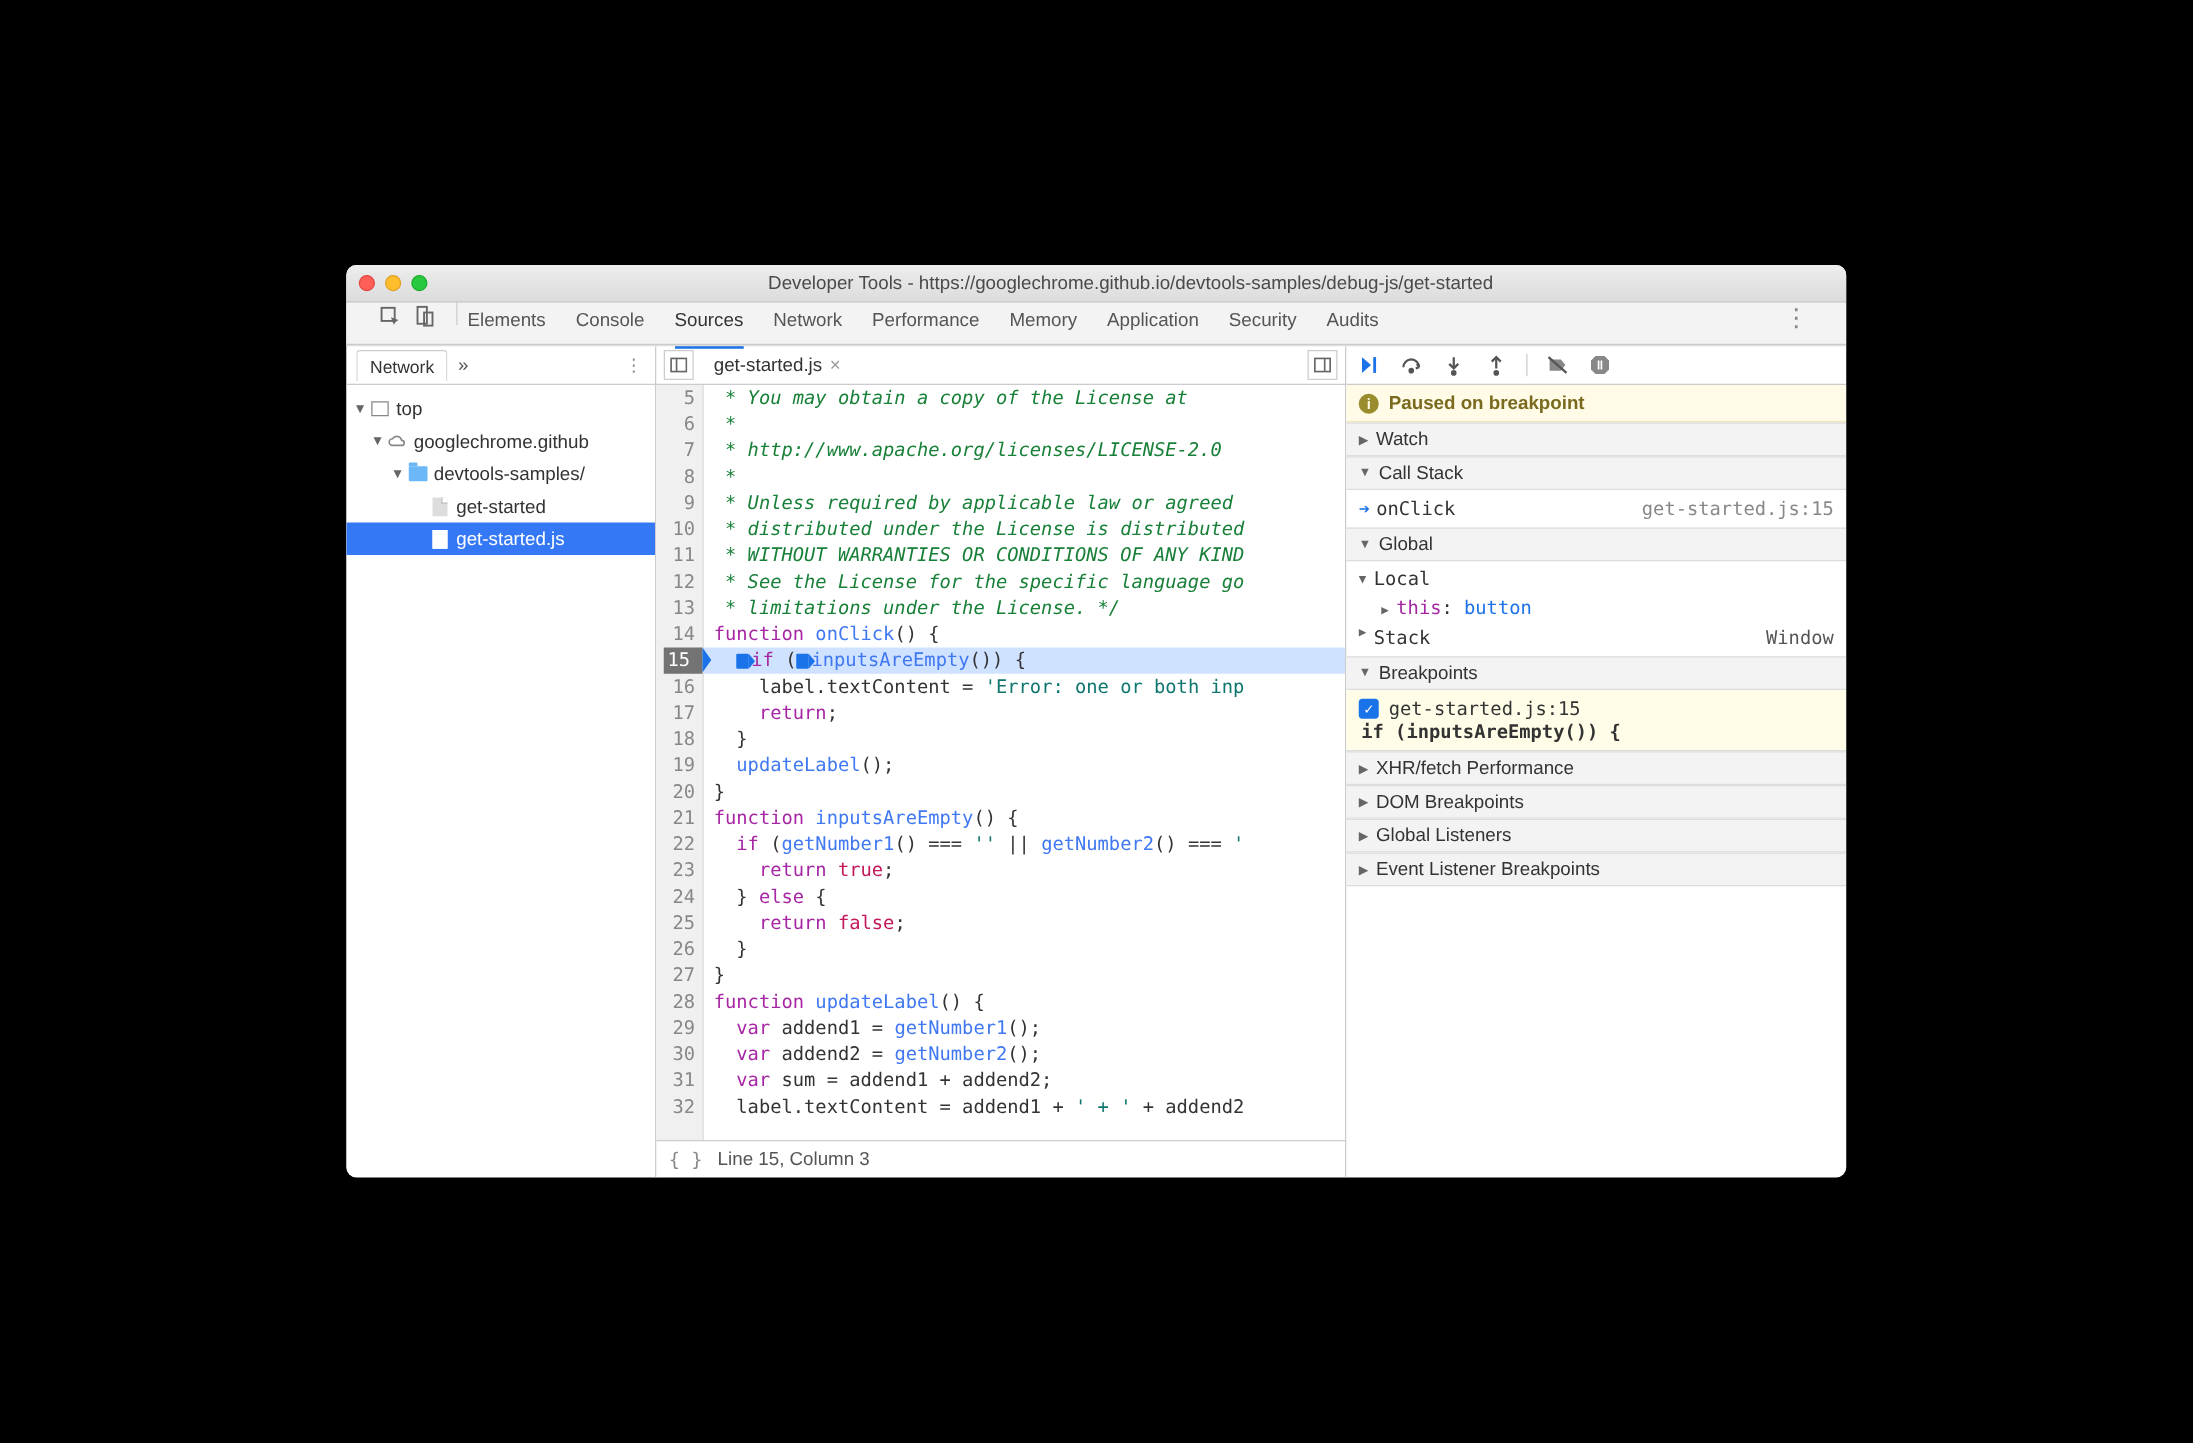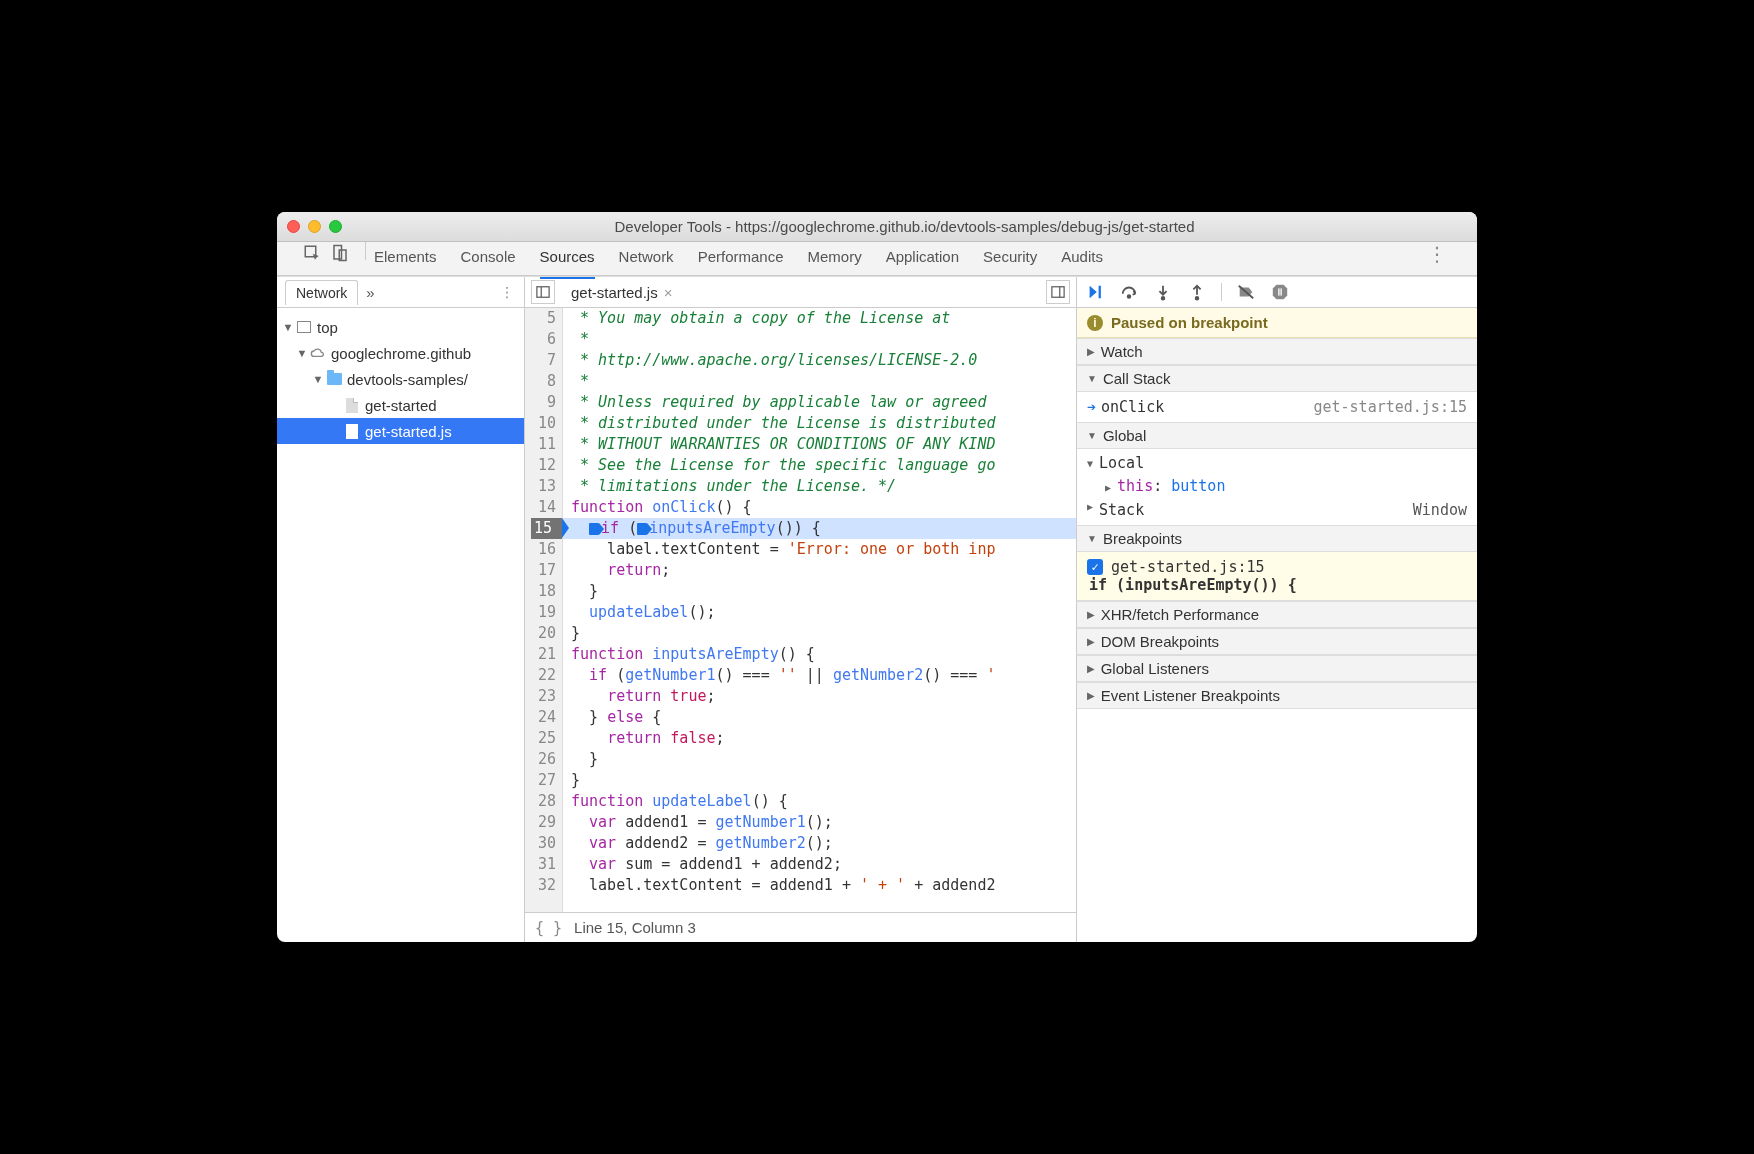--- a/index.html
+++ b/index.html
@@ -118,21 +118,21 @@
 .gutter { background: #f0f0f0; border-right: 1px solid #ddd; color: #888; text-align: right; padding: 0 6px; min-width: 38px;}
 .gutter .ln { height: 21px; }
 .gutter .ln.bp { background: #737373; color: #fff; position: relative; padding-right: 10px; margin-right:-6px;}
 .gutter .ln.bp::after { content:""; position:absolute; right:-7px; top:0; width:0;height:0;border-top:10.5px solid transparent;border-bottom:10.5px solid transparent;border-left:7px solid #1a73e8;}
 .code { flex: 1; overflow: hidden; white-space: pre; }
 .code .cl { height: 21px; padding-left: 8px; }
 .code .hl { background: #cfe2ff; }
 .green { color: #188038; font-style: italic; }
 .kw { color: #a626a4; }
 .fn { color: #4078f2; }
-.str { color: #c2410c; }
+.str { color: #0f766e; }
 .red { color: #c2185b; }
 .bp-marker { display:inline-block; width:10px;height:12px;background:#1a73e8;border-radius:1px;margin-right:2px;vertical-align:middle;position:relative;}
 .bp-marker::after{content:"";position:absolute;right:-5px;top:0;border-top:6px solid transparent;border-bottom:6px solid transparent;border-left:5px solid #1a73e8;}
 .status-bar { height: 30px; border-top: 1px solid #ccc; display:flex; align-items:center; padding: 0 10px; gap: 12px; color: #555; font-size: 15px;}
 .status-bar .braces { font-family: Menlo, monospace; color: #888;}
 
 
 .pane-right {
   width: 400px;
   display: flex;

